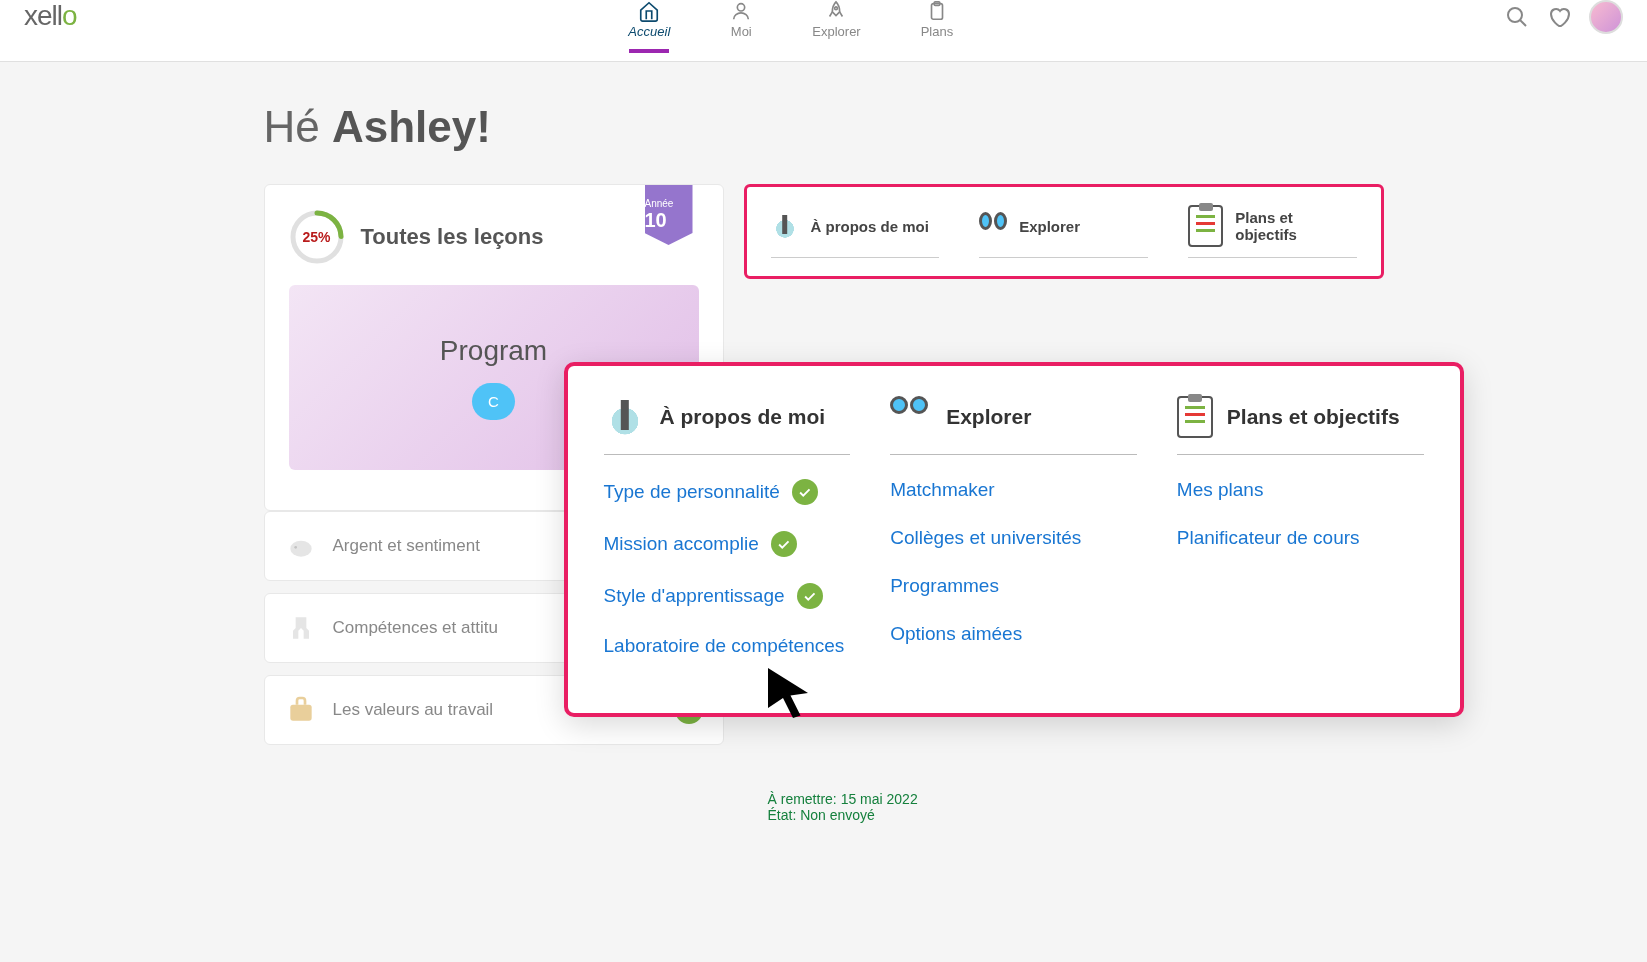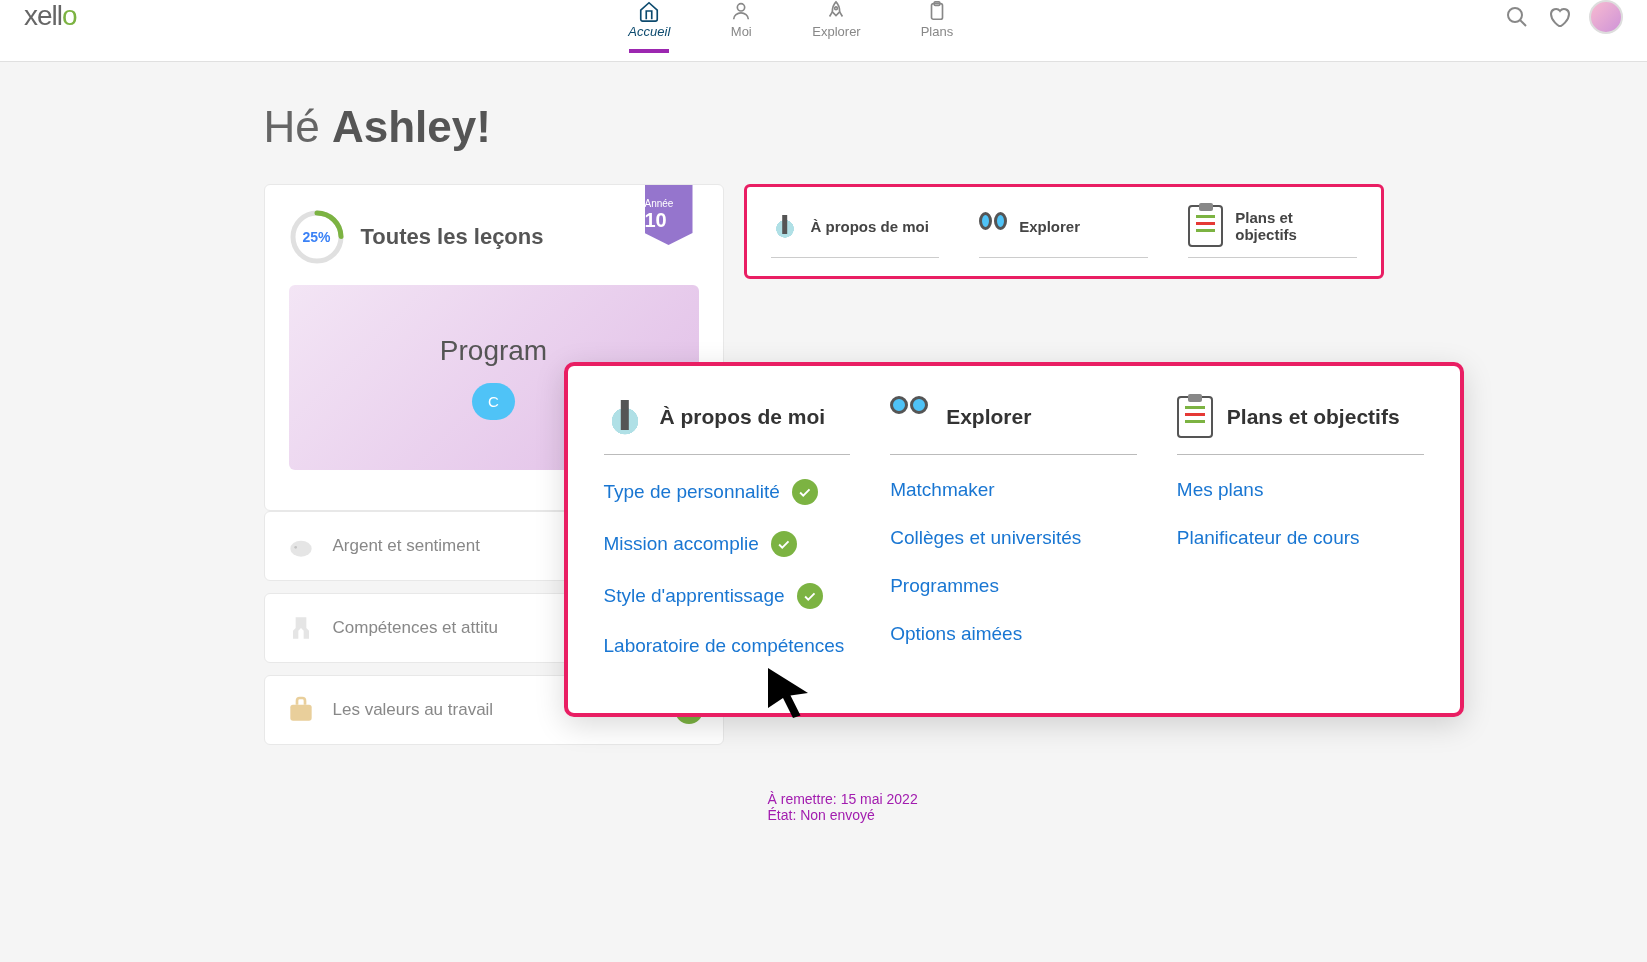--- a/index.html
+++ b/index.html
@@ -26,21 +26,21 @@
     
     .columns { display: flex; gap: 20px; }
     .col-left { flex: 1; }
     .col-right { width: 640px; }
     
     
     .lessons-card { background: #fff; border-radius: 6px; padding: 24px; position: relative; border: 1px solid #e8e8e8; }
     .lessons-header { display: flex; align-items: center; gap: 16px; margin-bottom: 20px; }
     .progress-ring { width: 56px; height: 56px; position: relative; }
     .progress-ring svg { transform: rotate(-90deg); }
-    .progress-ring-text { position: absolute; top: 50%; left: 50%; transform: translate(-50%, -50%); font-size: 14px; font-weight: 600; color: #3b82f6; }
+    .progress-ring-text { position: absolute; top: 50%; left: 50%; transform: translate(-50%, -50%); font-size: 14px; font-weight: 600; color: #b91c1c; }
     .lessons-title { font-size: 22px; font-weight: 600; color: #555; }
     .year-badge { position: absolute; top: 0; right: 30px; width: 48px; height: 60px; background: #9575cd; color: #fff; display: flex; flex-direction: column; align-items: flex-start; justify-content: center; font-size: 10px; clip-path: polygon(0 0, 100% 0, 100% 80%, 50% 100%, 0 80%); }
     .year-badge .num { font-size: 20px; font-weight: 700; }
     
     .program-card { background: linear-gradient(135deg, #f3e5f5, #e1bee7); border-radius: 6px; padding: 50px 24px; margin-bottom: 16px; text-align: center; }
     .program-title { font-size: 28px; color: #555; font-weight: 500; margin-bottom: 16px; }
     .program-btn { background: #4fc3f7; color: #fff; border: none; border-radius: 20px; padding: 10px 16px; font-size: 15px; cursor: pointer; }
     
     .lesson-item { background: #fff; border: 1px solid #e8e8e8; border-radius: 6px; padding: 18px 20px; margin-bottom: 12px; display: flex; align-items: center; gap: 16px; }
     .lesson-icon { width: 32px; height: 32px; opacity: 0.5; }
@@ -61,21 +61,21 @@
     .overlay-col-header { display: flex; align-items: center; gap: 14px; border-bottom: 1px solid #bbb; padding-bottom: 16px; margin-bottom: 24px; }
     .overlay-col-icon { width: 42px; height: 42px; }
     .overlay-col-title { font-size: 21px; font-weight: 700; color: #333; }
     .overlay-link { display: flex; align-items: center; gap: 12px; margin-bottom: 26px; }
     .overlay-link a { color: #1976d2; font-size: 19px; text-decoration: none; cursor: pointer; }
     .overlay-check { width: 26px; height: 26px; background: #7cb342; border-radius: 50%; display: inline-flex; align-items: center; justify-content: center; flex-shrink: 0; }
     .overlay-check svg { width: 15px; height: 15px; color: #fff; }
     
     .cursor-arrow { position: absolute; bottom: -10px; left: 190px; width: 60px; height: 60px; color: #000; }
     
-    .due-info { margin-top: 500px; padding: 12px 24px; color: #a21caf; font-size: 14px; }
+    .due-info { margin-top: 500px; padding: 12px 24px; color: #15803d; font-size: 14px; }
     
     
     .icon-tower { background: radial-gradient(circle at 50% 60%, #b0e0e6 40%, transparent 41%); border-radius: 50%; position: relative; }
     .icon-tower::after { content: ''; position: absolute; left: 50%; top: 10%; transform: translateX(-50%); width: 20%; height: 70%; background: #555; }
     .icon-binoc { display: flex; gap: 2px; }
     .icon-binoc span { width: 18px; height: 18px; background: #4fc3f7; border: 3px solid #555; border-radius: 50%; }
     .icon-clipboard { width: 36px; height: 42px; background: #fff; border: 2px solid #555; border-radius: 4px; position: relative; }
     .icon-clipboard::before { content: ''; position: absolute; top: -4px; left: 50%; transform: translateX(-50%); width: 14px; height: 8px; background: #888; border-radius: 2px; }
     .icon-clipboard::after { content: ''; position: absolute; top: 8px; left: 6px; right: 6px; height: 3px; background: #7cb342; box-shadow: 0 7px 0 #e53935, 0 14px 0 #7cb342; }
   </style>

